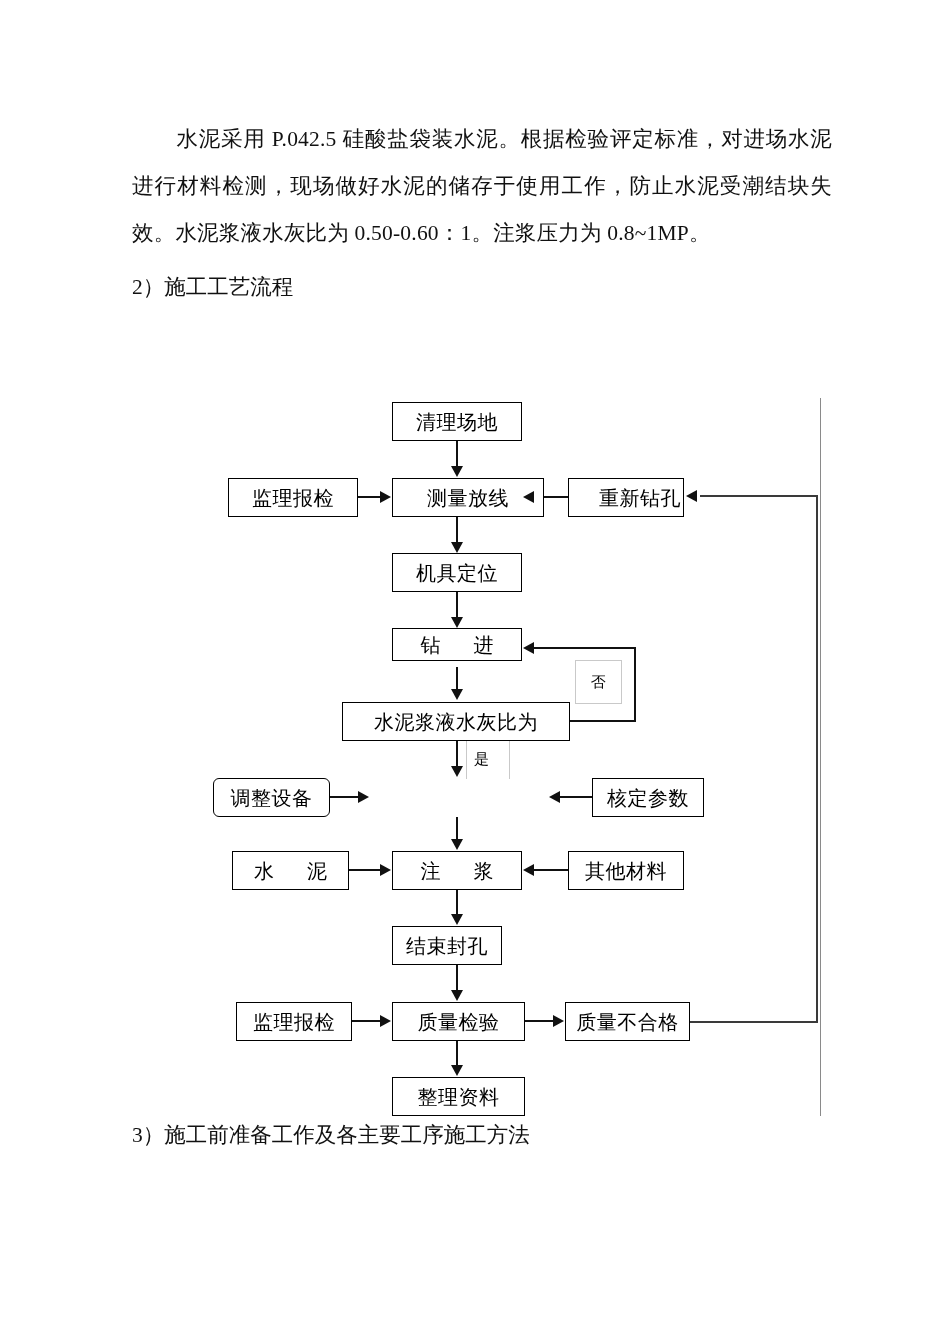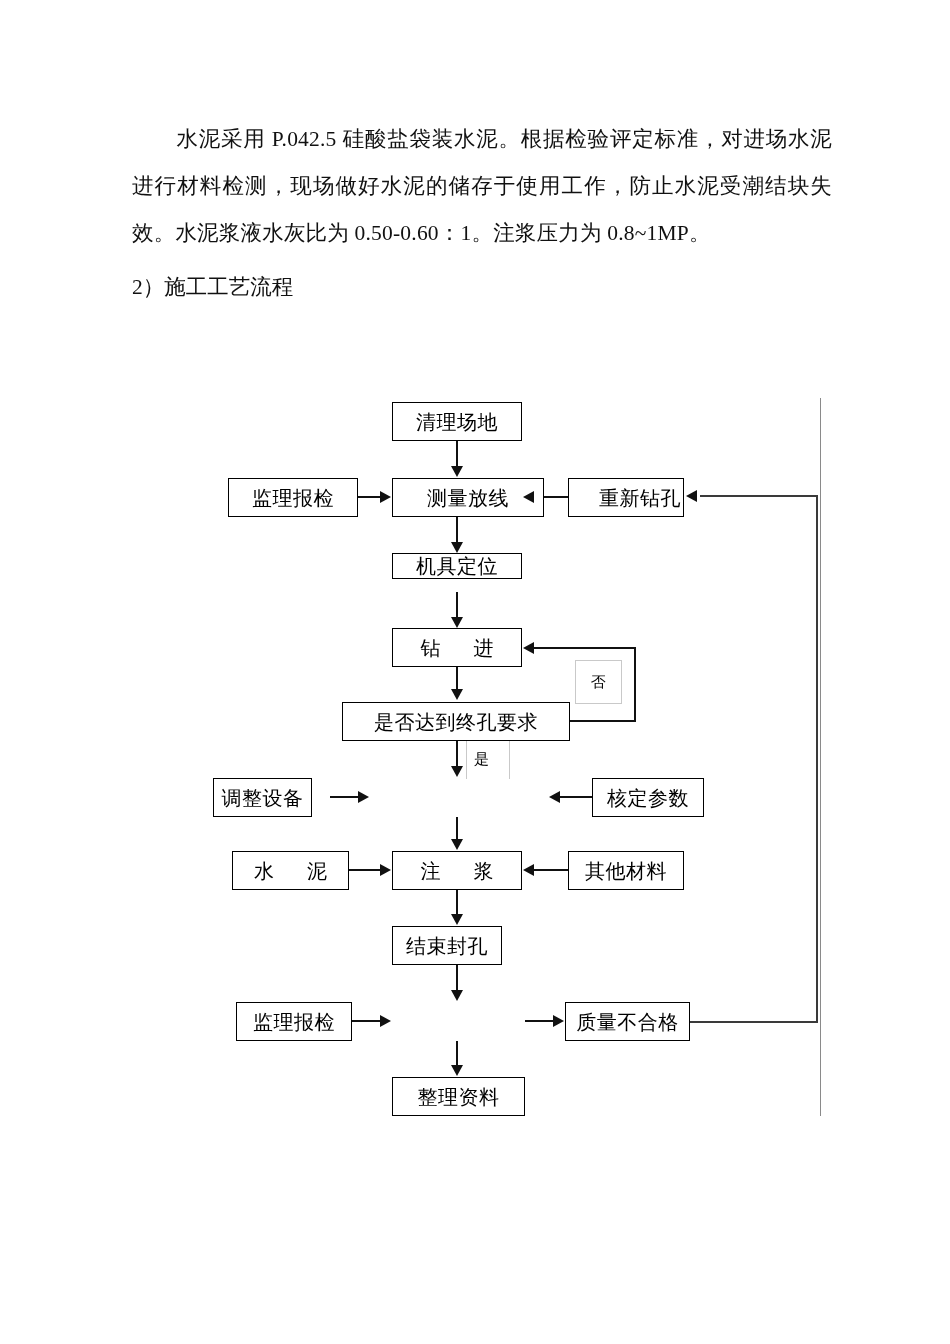--- a/index.html
+++ b/index.html
@@ -81,20 +81,21 @@
 </style>
 </head>
 <body>
 
 <div class="page">
 
   <div class="para" id="para-top"><span class="indent"></span><span>水泥采用 P.042.5 硅酸盐袋装水泥。根据检验评定标准，对进场水泥进行材料检测，现场做好水泥的储存于使用工作，防止水泥受潮结块失效。水泥浆液水灰比为 0.50-0.60：1。注浆压力为 0.8~1MP。</span></div>
 
   <div class="line-item" id="heading-2">2）施工工艺流程</div>
 
+  <div class="line-item" id="heading-3">3）施工前准备工作及各主要工序施工方法</div>
 
   <div id="flow">
 
     <div class="frame-line" style="left:820px;top:390px;height:718px;"></div>
 
     <div class="node" style="left:392px;top:394px;width:130px;height:39px;">清理场地</div>
 
     <div class="ln v" style="left:456px;top:433px;height:32px;"></div>
     <div class="arw down" style="left:451px;top:458px;"></div>
 
@@ -109,46 +110,46 @@
     <div class="arw left" style="left:523px;top:483px;"></div>
 
     <div class="ln h thin" style="left:700px;top:487px;width:118px;"></div>
     <div class="ln v thin" style="left:816px;top:487px;height:527px;"></div>
     <div class="ln h thin" style="left:690px;top:1013px;width:128px;"></div>
     <div class="arw left" style="left:686px;top:482px;"></div>
 
     <div class="ln v" style="left:456px;top:509px;height:32px;"></div>
     <div class="arw down" style="left:451px;top:534px;"></div>
 
-    <div class="node" style="left:392px;top:545px;width:130px;height:26px;">机具定位</div>
+    <div class="node" style="left:392px;top:545px;width:130px;height:39px;">机具定位</div>
 
     <div class="ln v" style="left:456px;top:584px;height:32px;"></div>
     <div class="arw down" style="left:451px;top:609px;"></div>
 
-    <div class="node wide-space" style="left:392px;top:620px;width:130px;height:39px;">钻  进</div>
+    <div class="node wide-space" style="left:392px;top:620px;width:130px;height:33px;">钻  进</div>
 
     <div class="ln h" style="left:534px;top:639px;width:102px;"></div>
     <div class="ln v" style="left:634px;top:639px;height:75px;"></div>
     <div class="ln h" style="left:568px;top:712px;width:68px;"></div>
     <div class="arw left" style="left:523px;top:634px;"></div>
 
     <div class="node faint" style="left:575px;top:652px;width:47px;height:44px;">否</div>
 
     <div class="ln v" style="left:456px;top:659px;height:28px;"></div>
     <div class="arw down" style="left:451px;top:681px;"></div>
 
-    <div class="node" style="left:342px;top:694px;width:228px;height:39px;">是否达到终孔要求</div>
+    <div class="node" style="left:342px;top:694px;width:228px;height:39px;">水泥浆液水灰比为</div>
 
     <div class="node faint" style="left:466px;top:733px;width:44px;height:38px;border-top:none;border-bottom:none;"></div>
     <span class="tiny-label" style="left:474px;top:742px;">是</span>
 
     <div class="ln v" style="left:456px;top:733px;height:32px;"></div>
     <div class="arw down" style="left:451px;top:758px;"></div>
 
-    <div class="node" style="left:213px;top:770px;width:99px;height:39px;">调整设备</div>
+    <div class="node" style="left:213px;top:770px;width:117px;height:39px;border-radius:6px;">调整设备</div>
     <div class="node" style="left:592px;top:770px;width:112px;height:39px;">核定参数</div>
 
     <div class="ln h" style="left:330px;top:788px;width:31px;"></div>
     <div class="arw right" style="left:358px;top:783px;"></div>
 
     <div class="ln h" style="left:560px;top:788px;width:32px;"></div>
     <div class="arw left" style="left:549px;top:783px;"></div>
 
     <div class="ln v" style="left:456px;top:809px;height:28px;"></div>
     <div class="arw down" style="left:451px;top:831px;"></div>
@@ -165,20 +166,21 @@
 
     <div class="ln v" style="left:456px;top:882px;height:30px;"></div>
     <div class="arw down" style="left:451px;top:906px;"></div>
 
     <div class="node" style="left:392px;top:918px;width:110px;height:39px;">结束封孔</div>
 
     <div class="ln v" style="left:456px;top:957px;height:32px;"></div>
     <div class="arw down" style="left:451px;top:982px;"></div>
 
     <div class="node" style="left:236px;top:994px;width:116px;height:39px;">监理报检</div>
+    <div class="node" style="left:392px;top:994px;width:133px;height:39px;">质量检验</div>
     <div class="node" style="left:565px;top:994px;width:125px;height:39px;">质量不合格</div>
 
     <div class="ln h" style="left:352px;top:1012px;width:31px;"></div>
     <div class="arw right" style="left:380px;top:1007px;"></div>
 
     <div class="ln h" style="left:525px;top:1012px;width:30px;"></div>
     <div class="arw right" style="left:553px;top:1007px;"></div>
 
     <div class="ln v" style="left:456px;top:1033px;height:30px;"></div>
     <div class="arw down" style="left:451px;top:1057px;"></div>

